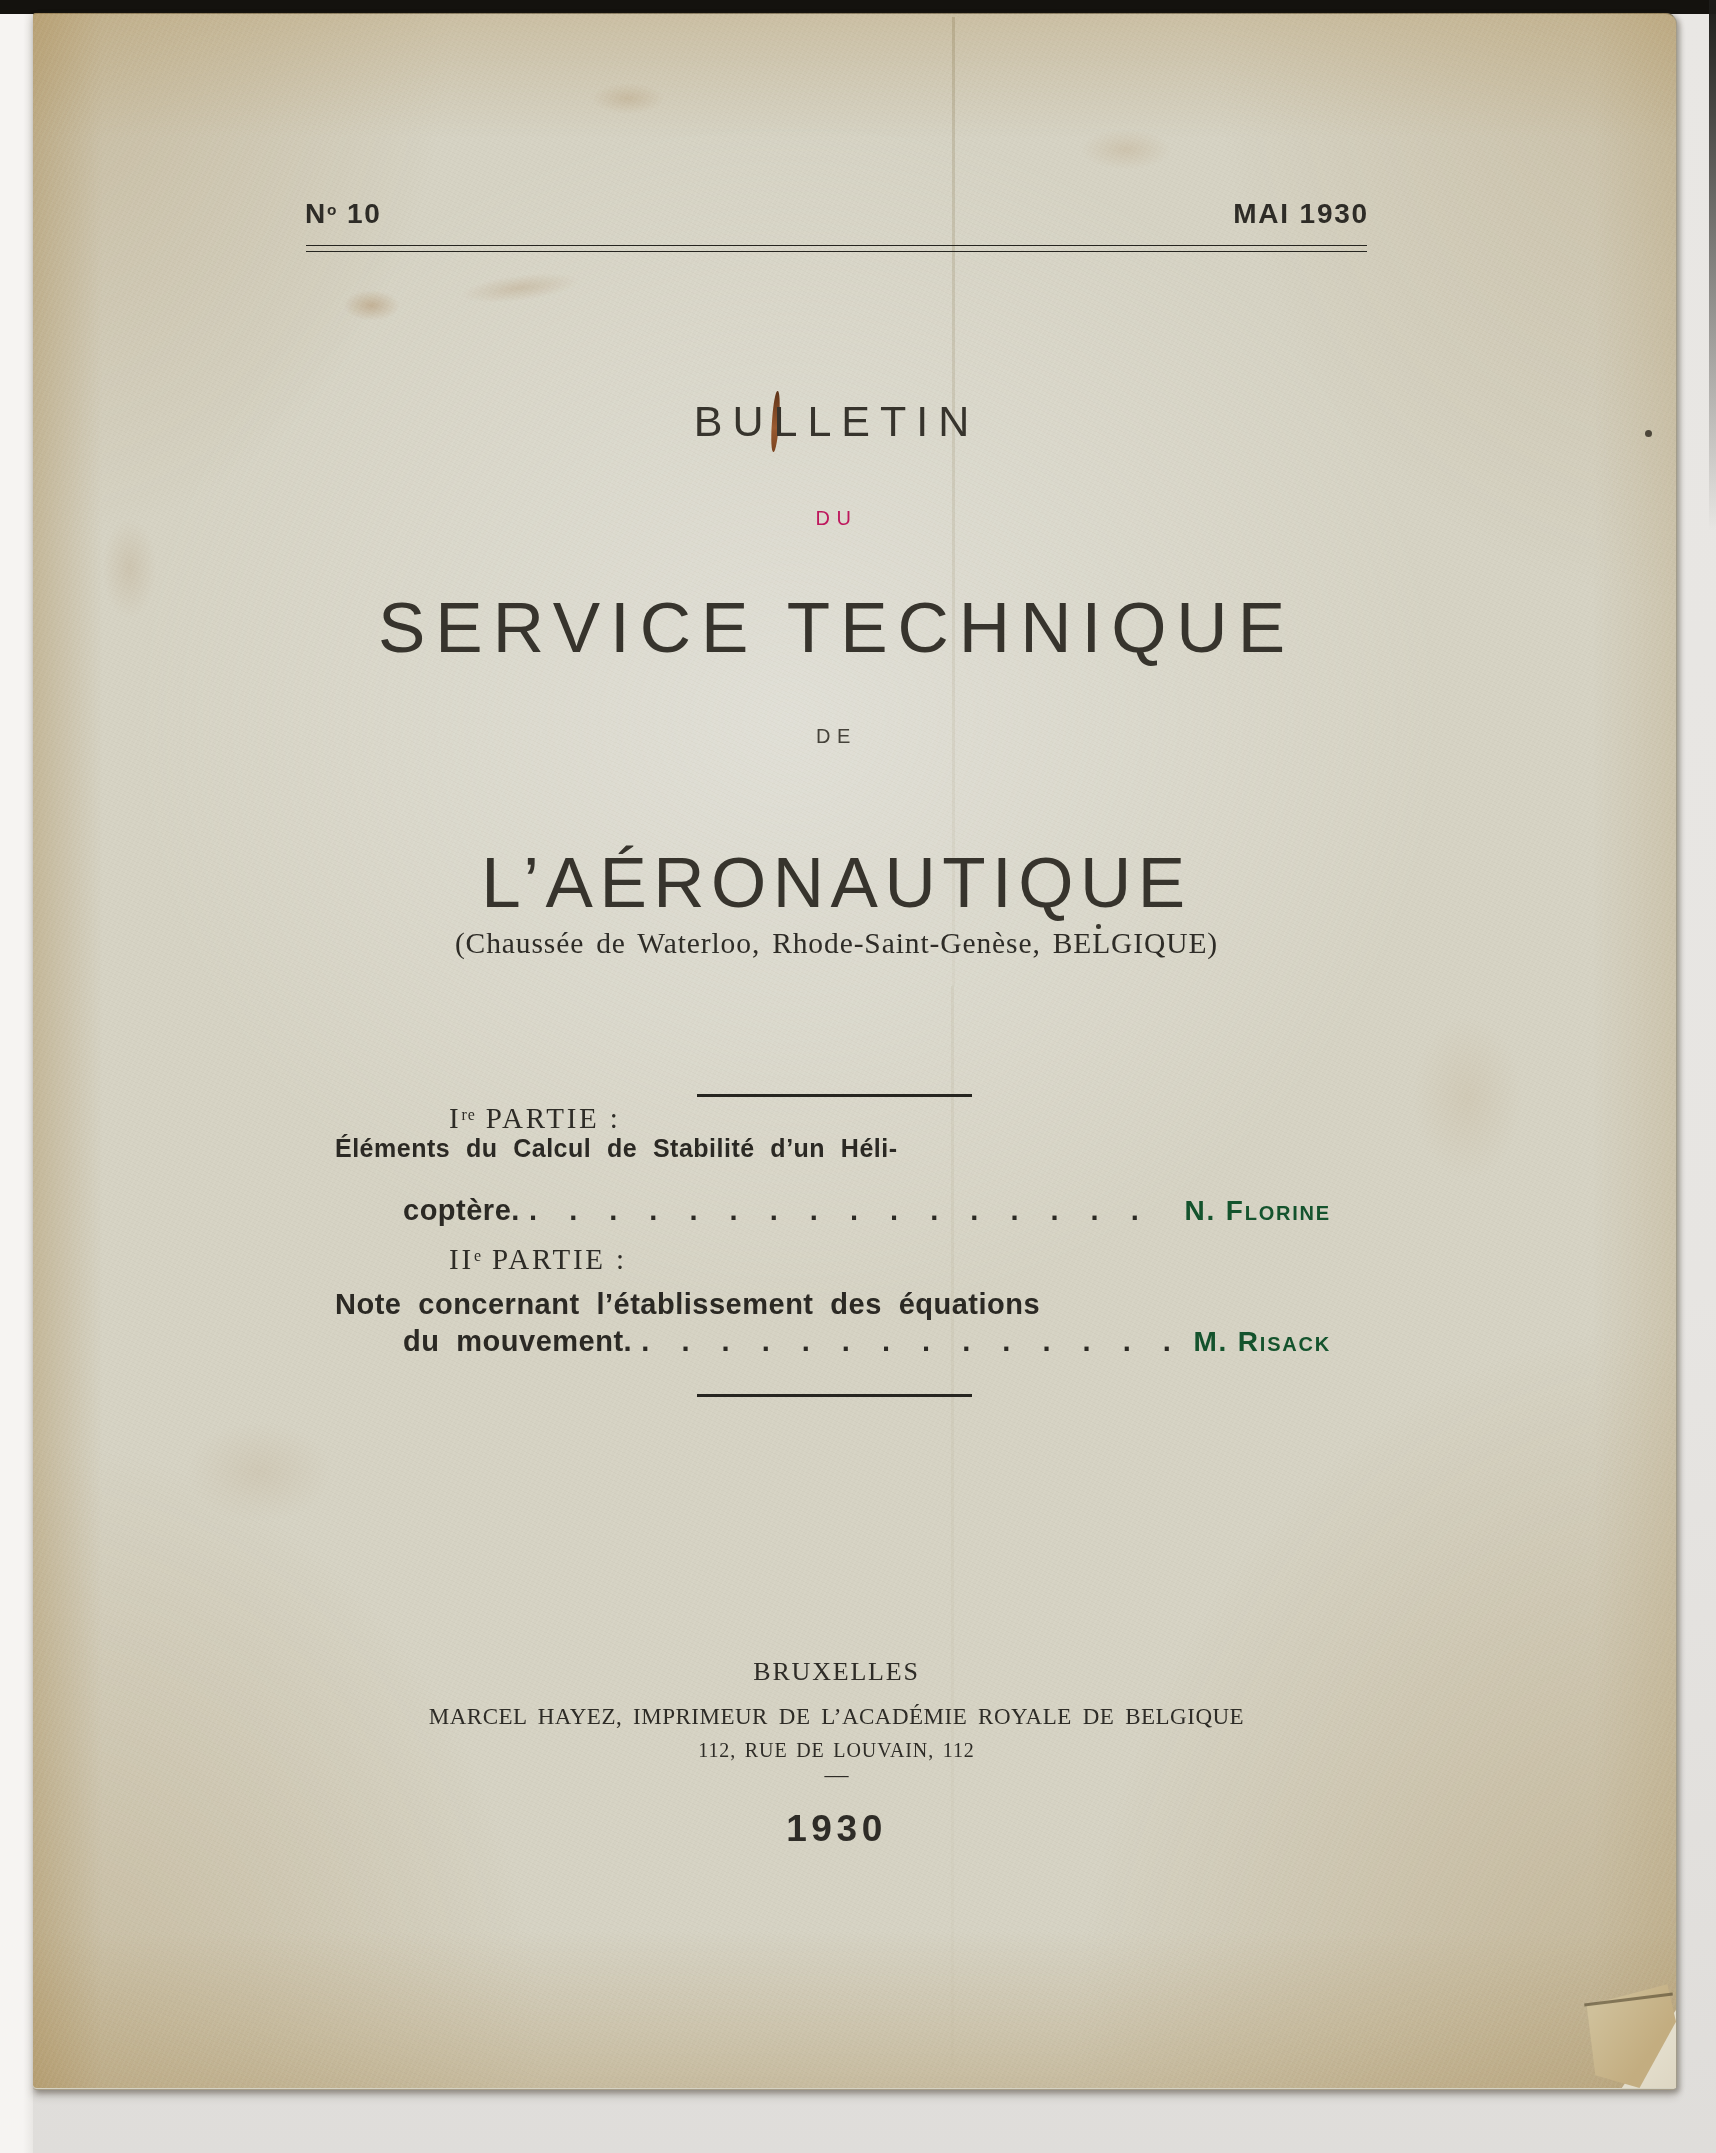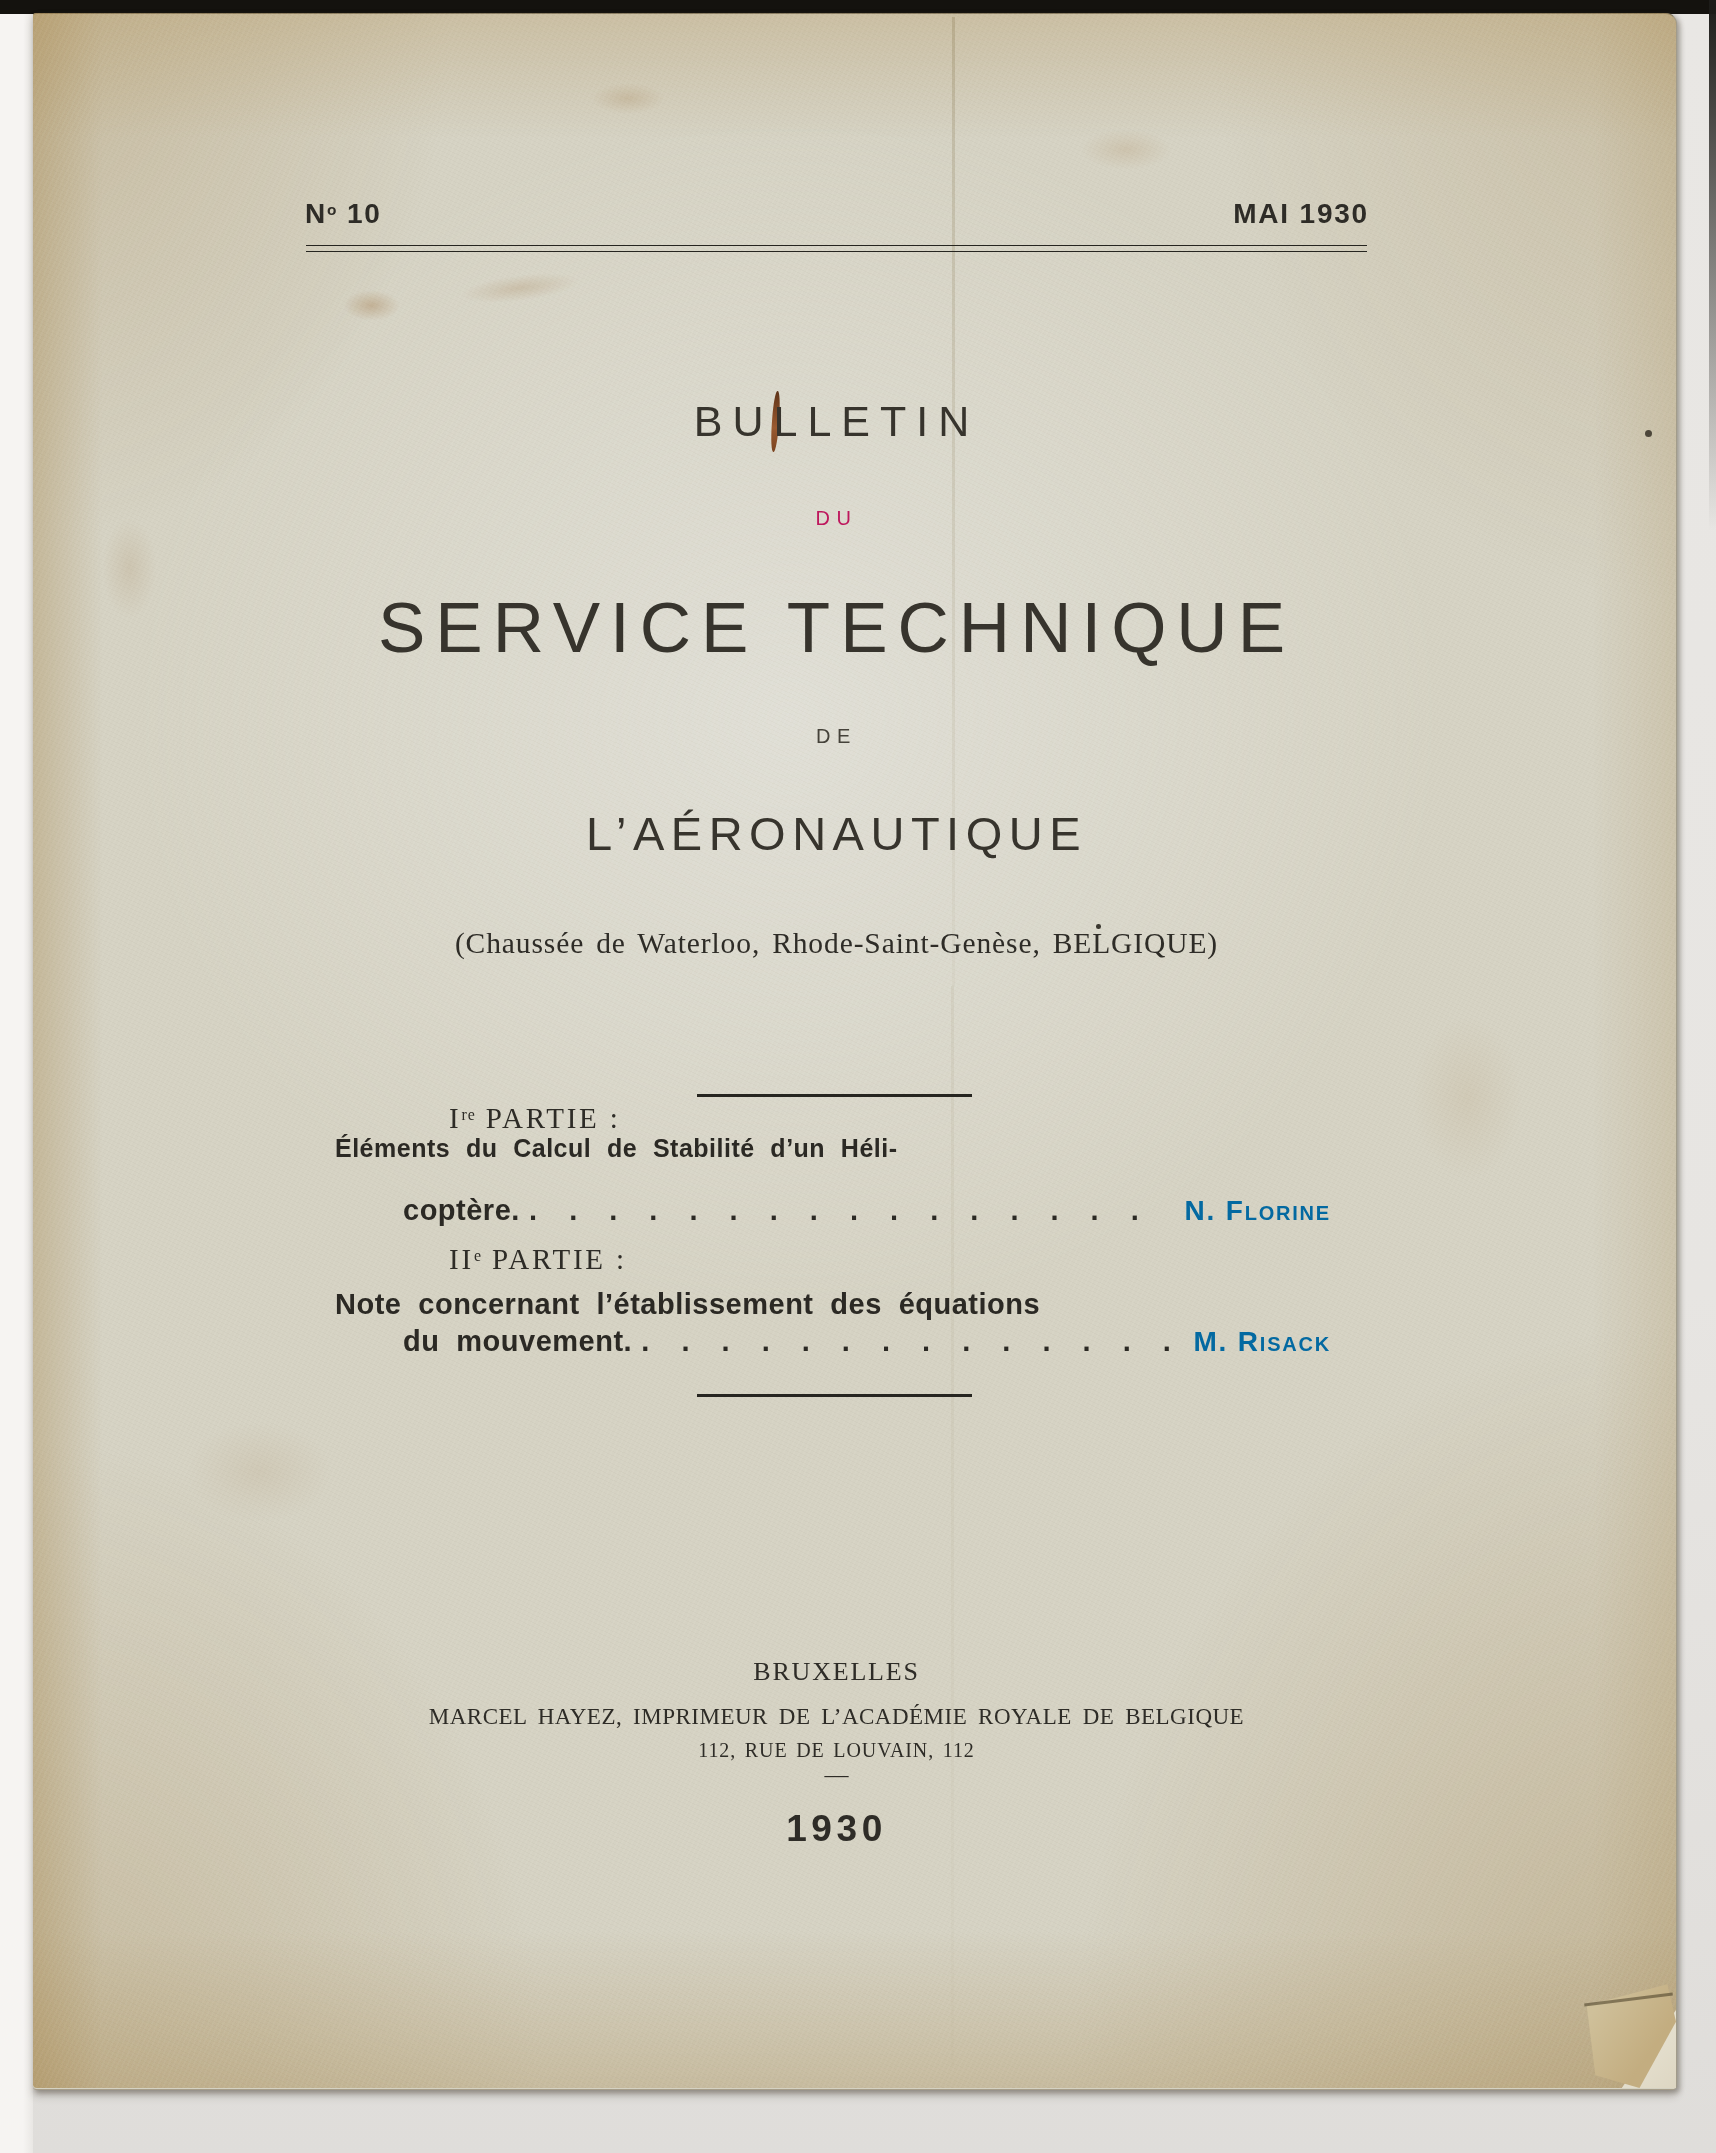--- a/index.html
+++ b/index.html
@@ -49,21 +49,21 @@
   .ink{color:#2e2c27;}
   .centered{left:306px;width:1061px;text-align:center;}
   .masthead{letter-spacing:10px;color:#37342d;white-space:nowrap;}
   .serif{font-family:"Liberation Serif",serif;}
   .sup{font-size:.55em;vertical-align:.5em;letter-spacing:0.9px;}
   .rule-double{border-top:1.8px solid #262520;border-bottom:1.8px solid #262520;height:4.6px;}
   .rule-short{background:#262520;height:2.8px;}
   .bold-entry{font-weight:bold;letter-spacing:0.5px;word-spacing:8.3px;color:#2b2924;white-space:nowrap;}
   .entry-line2{display:flex;align-items:baseline;}
   .leader{flex:1;overflow:hidden;white-space:nowrap;word-spacing:24px;font-weight:bold;margin:0 16.6px 0 9.2px;color:#2b2924;}
-  .author{font-weight:bold;font-variant:small-caps;letter-spacing:1.8px;font-size:28px;color:#0369a1;white-space:nowrap;}
+  .author{font-weight:bold;font-variant:small-caps;letter-spacing:1.8px;font-size:28px;color:#14532d;white-space:nowrap;}
   .fold-under{left:1617px;top:2010px;width:59px;height:78px;background:linear-gradient(135deg,#ece8da,#ddd6c2);
     clip-path:polygon(100% 0,100% 100%,8% 100%);}
   .fold-flap{left:1580px;top:1981px;width:96px;height:107px;
     background:linear-gradient(125deg,#cfc09a 20%,#c3ad80 70%);
     clip-path:polygon(7% 23%,91% 3%,100% 38%,62% 100%,16% 88%);
     box-shadow:inset 1.8px 1.8px 2.8px rgba(255,255,250,.4);}
   .fold-edge{left:1584px;top:1998px;width:89px;height:2.8px;background:rgba(70,58,35,.55);transform:rotate(-7deg);}
   .tear{left:772px;top:391px;width:7.4px;height:61px;border-radius:45%;
     background:linear-gradient(to bottom,#5e3318,#9a5a30 60%,#7a431f);transform:rotate(4deg);}
   .ink-speck{left:1096px;top:924px;width:4.6px;height:4.6px;border-radius:50%;background:#3a372f;}
@@ -100,21 +100,21 @@
   <span>N</span><span class="sup">o</span>
   <span>10</span>
 </div>
 <div class="abs ink" style="left:969px;top:198px;width:400px;text-align:right;font-size:28px;font-weight:bold;letter-spacing:1.8px;">MAI 1930</div>
 <div class="abs rule-double" style="left:306px;top:245px;width:1061px;"></div>
 
 <div class="abs centered masthead" style="top:397px;font-size:43px;">BULLETIN</div>
 <div class="abs centered masthead" style="top:507px;font-size:20px;letter-spacing:6.5px;color:#be185d;">DU</div>
 <div class="abs centered masthead" style="top:587px;font-size:71px;">SERVICE TECHNIQUE</div>
 <div class="abs centered masthead" style="top:725px;font-size:20px;letter-spacing:6.5px;color:#45423a;">DE</div>
-<div class="abs centered masthead" style="top:806px;font-size:47px;letter-spacing:6.5px;">L’AÉRONAUTIQUE</div>
+<div class="abs centered masthead" style="top:842px;font-size:71px;letter-spacing:6.5px;">L’AÉRONAUTIQUE</div>
 <div class="abs centered serif ink" style="top:927px;font-size:29.5px;letter-spacing:0.9px;word-spacing:3.7px;">(Chaussée de Waterloo, Rhode-Saint-Genèse, BELGIQUE)</div>
 
 <div class="abs rule-short" style="left:697px;top:1094px;width:275px;"></div>
 
 <div class="abs serif ink" style="left:449px;top:1102px;font-size:29px;letter-spacing:2.8px;">
   <span>I</span><span class="sup">re</span>
   <span>PARTIE :</span>
 </div>
 <div class="abs bold-entry" style="left:335px;top:1134px;font-size:25px;">Éléments du Calcul de Stabilité d’un Héli-</div>
 <div class="abs entry-line2" style="left:403px;top:1194px;width:928px;font-size:29px;">

